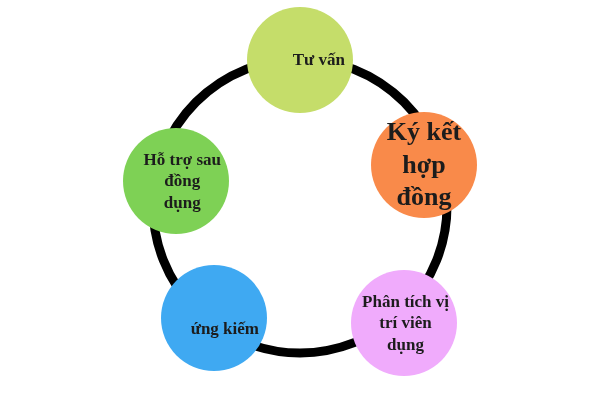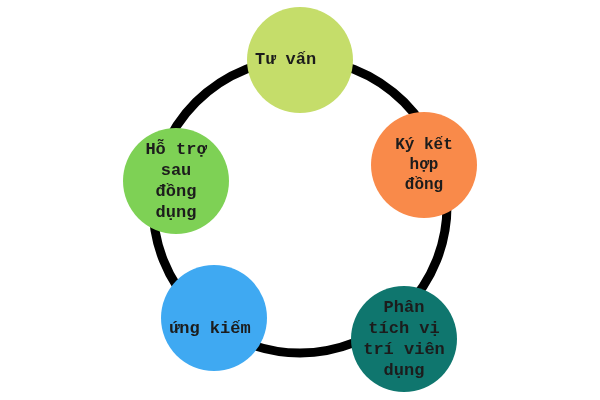--- a/index.html
+++ b/index.html
@@ -1,40 +1,40 @@
 <!DOCTYPE html>
 <html><head>
   <meta charset="utf-8">
   <style>
     html, body { margin:0; padding:0; }
     body { width:600px; height:400px; background:#ffffff; position:relative; overflow:hidden;
            font-family:"Liberation Serif","DejaVu Serif",serif; }
     .ring { position:absolute; left:0; top:0; }
     .node { position:absolute; width:106px; height:106px; border-radius:50%;
-            display:flex; align-items:center; justify-content:flex-start; text-align:center;
-            box-sizing:border-box; padding:8px;font-family:Liberation Mono, monospace; }
+            display:flex; align-items:center; justify-content:flex-end; text-align:center;
+            box-sizing:border-box; padding:8px; }
     .node span { font-weight:bold; color:#1c1c1c; line-height:1.25; font-size:17px; }
-    .node.big span { font-size:16px; }
+    .node.big span { font-size:26px; }
   </style>
 </head>
 <body>
 
 <svg class="ring" width="600" height="400">
   <circle cx="300" cy="206" r="147" fill="none" stroke="#000" stroke-width="9"></circle>
 </svg>
 
 <div class="node" id="n0" style="left:247px;top:7px;background:#c5dd6a;">
   <span><span>Tư vấn</span><br></span>
 </div>
 
 <div class="node big" id="n1" style="left:371px;top:112px;background:#f98a4a;">
   <span><span>Ký kết hợp</span><br><span>đồng</span></span>
 </div>
 
-<div class="node" id="n2" style="left:351px;top:286px;background:#0f766e;">
+<div class="node" id="n2" style="left:351px;top:270px;background:#f0abfc;">
   <span><span>Phân tích vị</span><br><span>trí viên</span><br><span>dụng</span></span>
 </div>
 
 <div class="node" id="n3" style="left:161px;top:265px;background:#3fa9f2;">
   <span><br><span>ứng kiếm</span></span>
 </div>
 
 <div class="node" id="n4" style="left:123px;top:128px;background:#7ed155;">
   <span><span>Hỗ trợ sau</span><br><span>đồng</span><br><span>dụng</span></span>
 </div>

